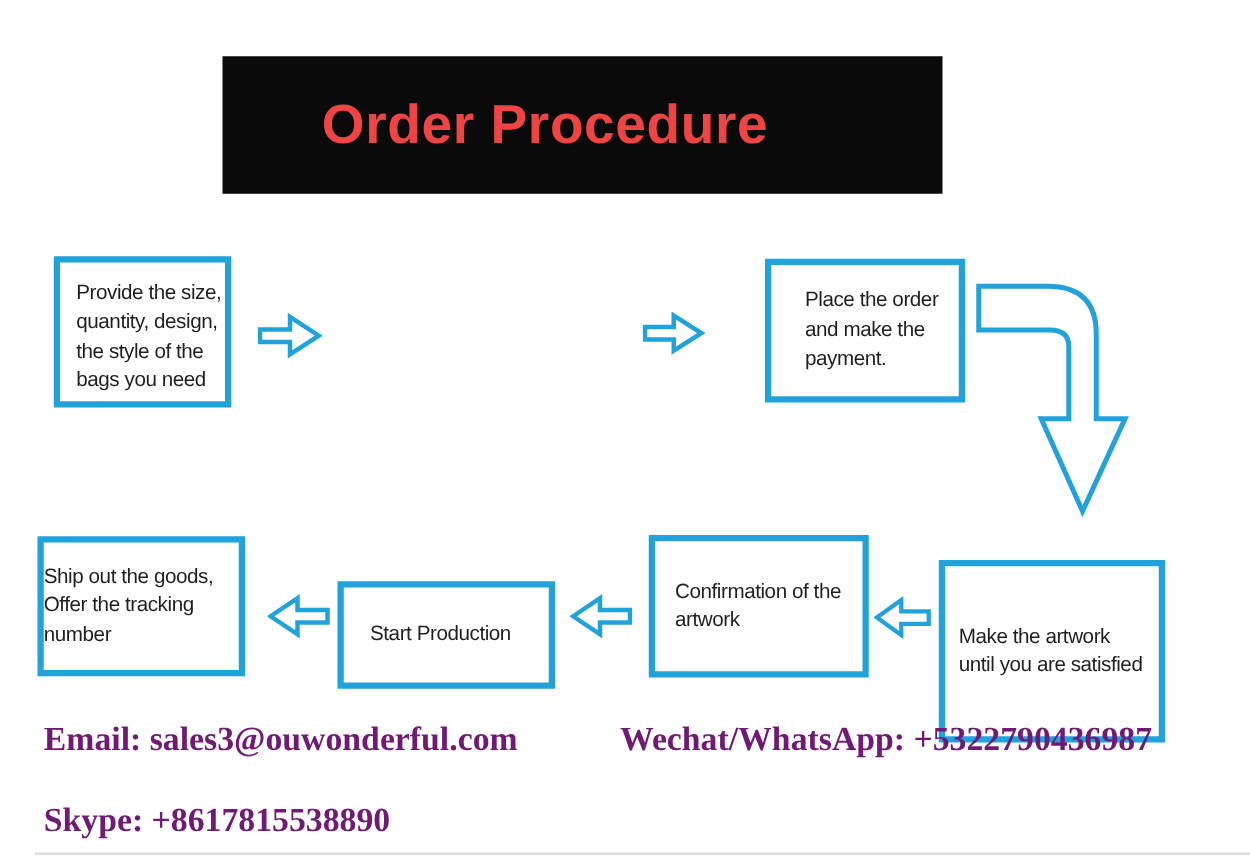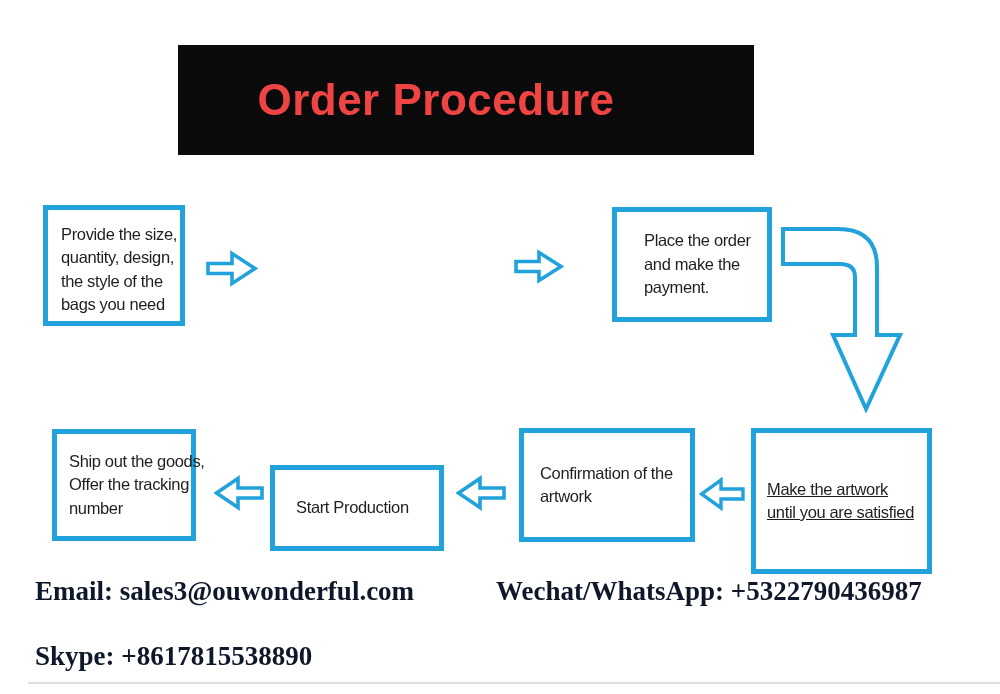--- a/index.html
+++ b/index.html
@@ -48,34 +48,34 @@
     white-space: pre;
   }
   .top-align { padding: 13px 2px 0 13px; }
   .v-center {
     display: flex;
     align-items: center;
   }
   .box-1 { left: 43px;  top: 205px; width: 142px; height: 121px; }
   .box-2 { left: 272px; top: 205px; width: 229px; height: 118px; }
   .box-3 { left: 588px; top: 207px; width: 160px; height: 115px; padding-left: 27px; margin-left: 24px; }
-  .box-4 { left: 751px; top: 428px; width: 181px; height: 146px; padding-left: 11px; text-decoration: underline; }
+  .box-4 { left: 751px; top: 448px; width: 181px; height: 146px; padding-left: 11px; }
   .box-5 { left: 519px; top: 428px; width: 176px; height: 114px; padding-left: 16px; }
   .box-6 { left: 270px; top: 428px; width: 174px; height: 86px; padding-left: 21px; margin-top: 37px; }
-  .box-7 { left: 52px;  top: 429px; width: 144px; height: 112px; padding-left: 12px; }
+  .box-7 { left: 30px;  top: 429px; width: 166px; height: 112px; }
   .arrow {
     position: absolute;
   }
   .arrow svg { display: block; }
   .contact-line {
     position: absolute;
     font-family: "Liberation Serif", serif;
     font-weight: 700;
     font-size: 27px;
-    color: #0f172a;
+    color: #701a75;
     white-space: nowrap;
   }
   .contact-email  { left: 35px;  top: 576px; }
   .contact-wechat { left: 496px; top: 576px; }
   .contact-skype  { left: 35px;  top: 641px; }
   .bottom-line {
     position: absolute;
     left: 28px;
     top: 682px;
     width: 972px;

